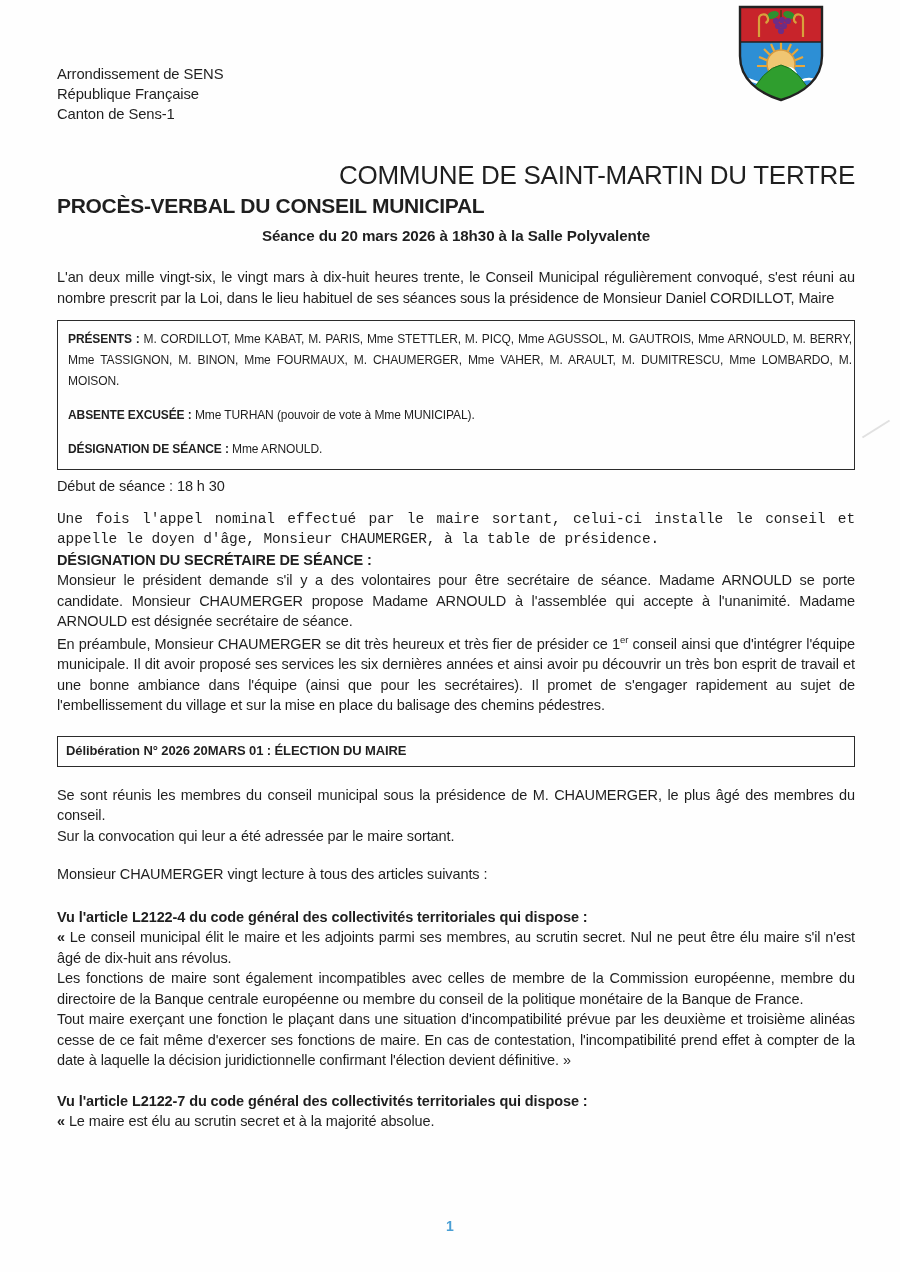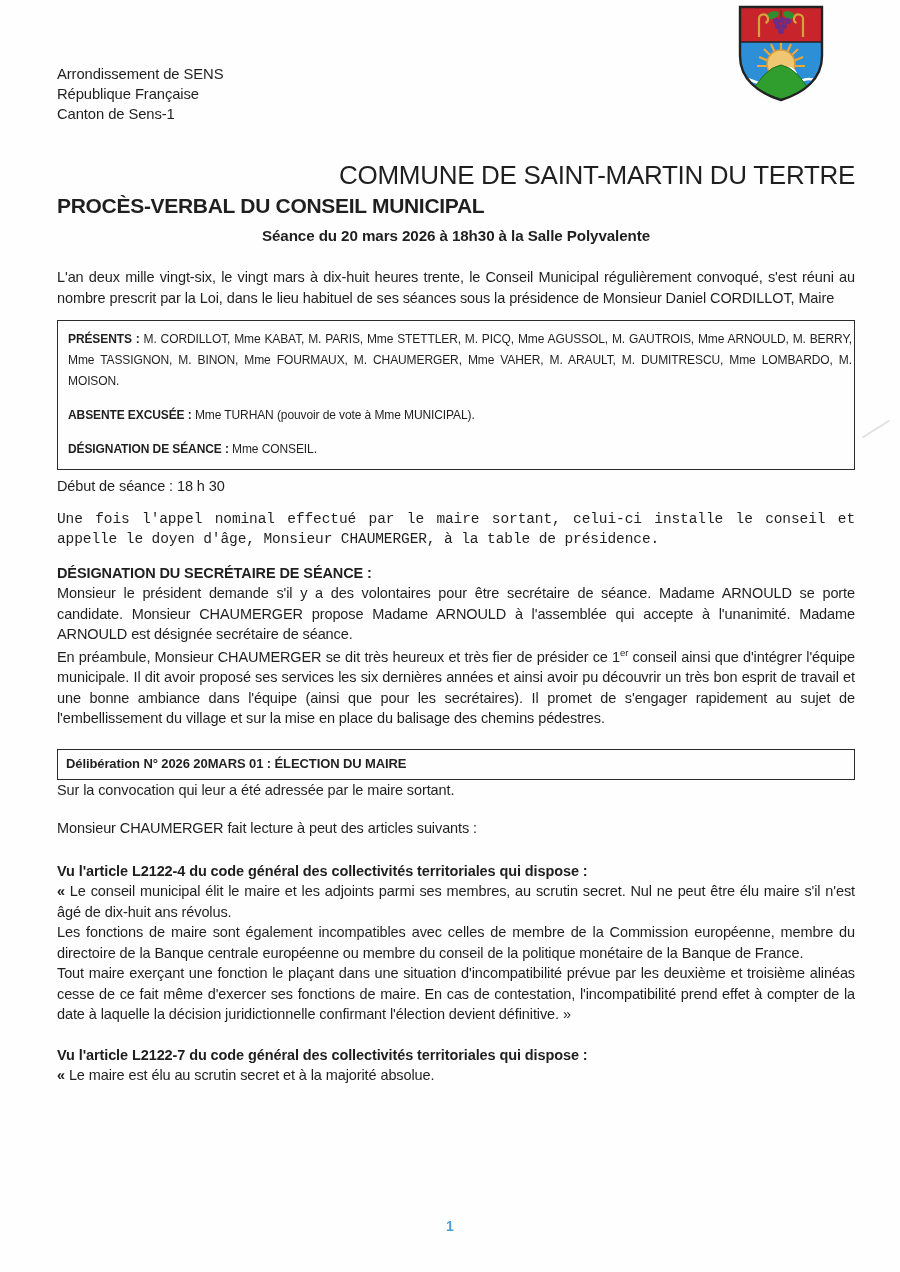--- a/index.html
+++ b/index.html
@@ -26,21 +26,21 @@
   .intro{margin-top:22px;}
   .attendance-box{
     margin-top:12px;border:1.5px solid #2b2b2b;
     padding:8px 2px 9px 10px;font-size:12px;line-height:21px;
   }
   .attendance-entry{margin:0;}
   .attendance-entry + .attendance-entry{margin-top:13px;}
   .bold{font-weight:bold;}
   .debut{margin-top:6px;}
   .appel{margin-top:12px;font-family:Liberation Mono, monospace;}
-  .designation-heading{margin-top:13px;font-weight:bold;}
+  .designation-heading{margin-top:0;font-weight:bold;}
   .preambule{margin-top:2px;}
   .delib-box{
     margin-top:20px;border:1.5px solid #2b2b2b;
     padding:4px 8px 5px 8px;font-weight:bold;font-size:13px;line-height:20px;
   }
   .reunion{margin-top:18px;}
   .lecture{margin-top:18px;}
   .article-heading{margin-top:22px;font-weight:bold;}
   .article-heading.second{margin-top:20px;}
   sup{font-size:9.5px;line-height:0;}
@@ -120,42 +120,43 @@
     <p class="intro jt">L'an deux mille vingt-six, le vingt mars à dix-huit heures trente, le Conseil Municipal régulièrement convoqué, s'est réuni au nombre prescrit par la Loi, dans le lieu habituel de ses séances sous la présidence de Monsieur Daniel CORDILLOT, Maire</p>
 
     <div class="attendance-box">
       <p class="attendance-entry jt">
         <span class="bold">PRÉSENTS :</span><span>  M. CORDILLOT, Mme KABAT, M. PARIS, Mme STETTLER, M. PICQ, Mme AGUSSOL, M. GAUTROIS, Mme ARNOULD, M. BERRY, Mme TASSIGNON, M. BINON, Mme FOURMAUX, M. CHAUMERGER, Mme VAHER, M. ARAULT, M. DUMITRESCU, Mme LOMBARDO, M. MOISON.</span>
       </p>
       <p class="attendance-entry">
         <span class="bold">ABSENTE EXCUSÉE :</span><span> Mme TURHAN (pouvoir de vote à Mme MUNICIPAL).</span>
       </p>
       <p class="attendance-entry">
-        <span class="bold">DÉSIGNATION DE SÉANCE :</span><span> Mme CONSEIL.</span>
+        <span class="bold">DÉSIGNATION DE SÉANCE :</span><span> Mme ARNOULD.</span>
       </p>
     </div>
 
     <p class="debut">Début de séance : 18 h 30</p>
 
     <p class="appel jt">Une fois l'appel nominal effectué par le maire sortant, celui-ci installe le conseil et appelle le doyen d'âge, Monsieur CHAUMERGER, à la table de présidence.</p>
 
     <p class="designation-heading">DÉSIGNATION DU SECRÉTAIRE DE SÉANCE :</p>
     <p class="jt">Monsieur le président demande s'il y a des volontaires pour être secrétaire de séance. Madame ARNOULD se porte candidate. Monsieur CHAUMERGER propose Madame ARNOULD à l'assemblée qui accepte à l'unanimité. Madame ARNOULD est désignée secrétaire de séance.</p>
 
     <p class="preambule jt">
       <span>En préambule, Monsieur CHAUMERGER se dit très heureux et très fier de présider ce 1</span><sup>er</sup><span> conseil ainsi que d'intégrer l'équipe municipale. Il dit avoir proposé ses services les six dernières années et ainsi avoir pu découvrir un très bon esprit de travail et une bonne ambiance dans l'équipe (ainsi que pour les secrétaires). Il promet de s'engager rapidement au sujet de l'embellissement du village et sur la mise en place du balisage des chemins pédestres.</span>
     </p>
 
     <div class="delib-box">
       <span>Délibération N° 2026 20MARS 01 : ÉLECTION DU MAIRE</span>
     </div>
 
+    <p class="reunion jt">Se sont réunis les membres du conseil municipal sous la présidence de M. CHAUMERGER, le plus âgé des membres du conseil.</p>
     <p>Sur la convocation qui leur a été adressée par le maire sortant.</p>
 
-    <p class="lecture">Monsieur CHAUMERGER fait lecture à peut des articles suivants :</p>
+    <p class="lecture">Monsieur CHAUMERGER vingt lecture à tous des articles suivants :</p>
 
     <p class="article-heading">Vu l'article L2122-4 du code général des collectivités territoriales qui dispose :</p>
     <p class="jt">
       <span class="bold">«</span><span> Le conseil municipal élit le maire et les adjoints parmi ses membres, au scrutin secret. Nul ne peut être élu maire s'il n'est âgé de dix-huit ans révolus.</span>
     </p>
     <p class="jt">Les fonctions de maire sont également incompatibles avec celles de membre de la Commission européenne, membre du directoire de la Banque centrale européenne ou membre du conseil de la politique monétaire de la Banque de France.</p>
     <p class="jt">Tout maire exerçant une fonction le plaçant dans une situation d'incompatibilité prévue par les deuxième et troisième alinéas cesse de ce fait même d'exercer ses fonctions de maire. En cas de contestation, l'incompatibilité prend effet à compter de la date à laquelle la décision juridictionnelle confirmant l'élection devient définitive. »</p>
 
     <p class="article-heading second">Vu l'article L2122-7 du code général des collectivités territoriales qui dispose :</p>
     <p class="jt">

